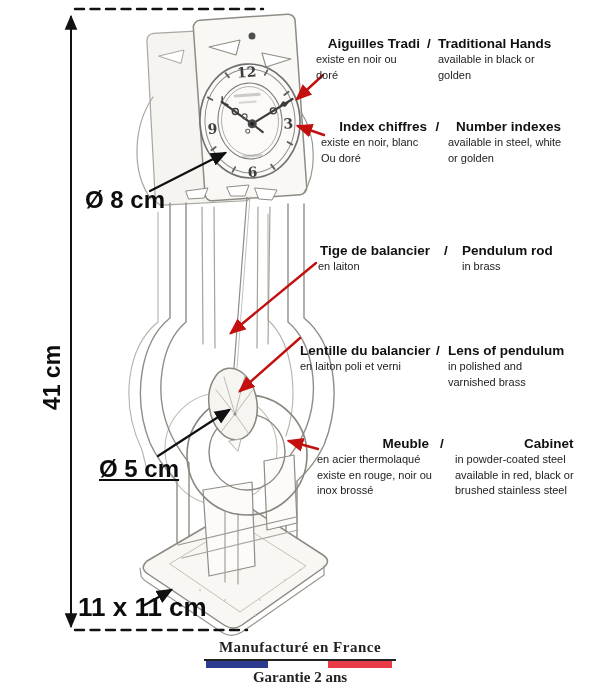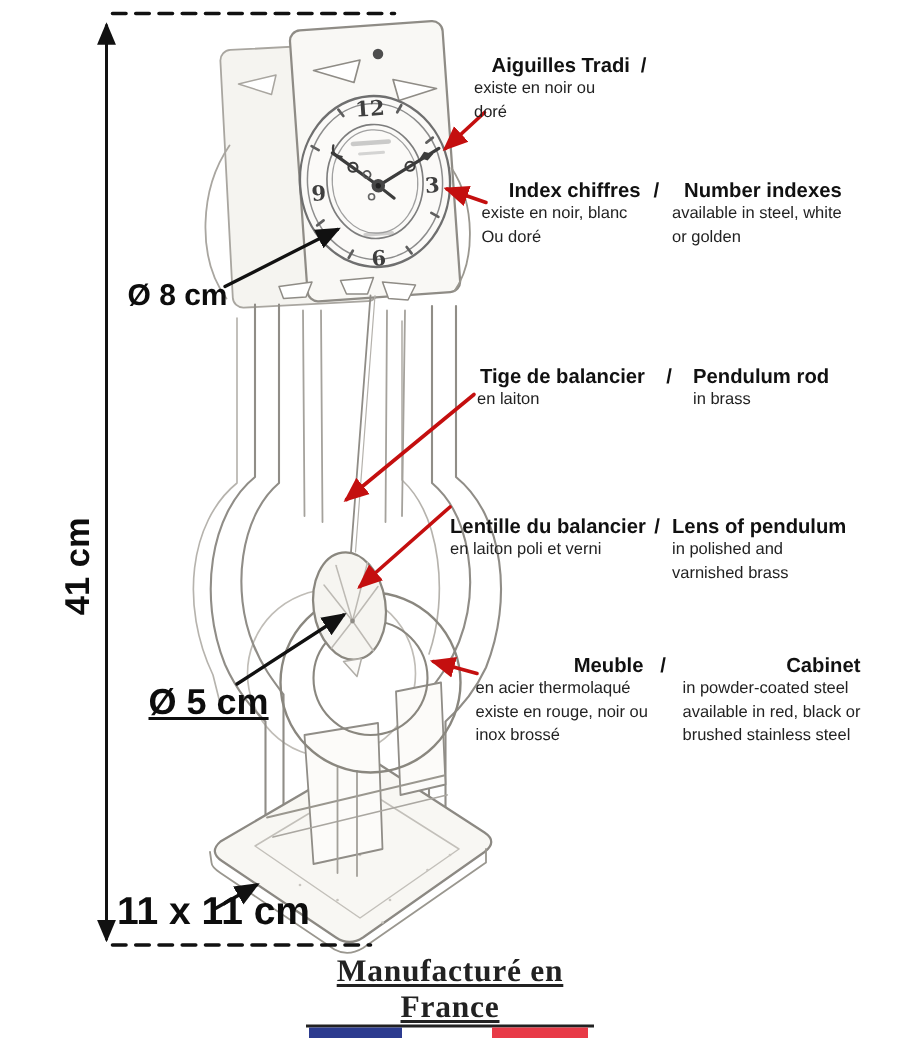--- a/index.html
+++ b/index.html
@@ -14,28 +14,28 @@
 
   
   .anno{position:absolute;display:grid;}
   .anno .h{font-weight:bold;font-size:13.5px;line-height:17px;color:#111;white-space:nowrap;text-align:right;}
   .anno .s{font-size:11px;line-height:15.5px;color:#222;white-space:nowrap;}
   .anno .slash{font-weight:bold;font-size:13.5px;line-height:17px;text-align:center;color:#111;}
 
   
   .dim{position:absolute;font-weight:bold;color:#0d0d0d;white-space:nowrap;}
   .dim-41{left:14px;top:364px;width:76px;font-size:23px;transform:rotate(-90deg);transform-origin:center;text-align:center;}
-  .dim-8{left:85px;top:186px;font-size:20px;}
+  .dim-8{left:85px;top:186px;font-size:24px;}
   .dim-5{left:99px;top:455px;font-size:24px;text-decoration:underline;}
   .dim-11{left:78px;top:592px;font-size:26px;}
 
   
   .badge{position:absolute;left:190px;top:635px;width:220px;text-align:center;
          font-family:"Liberation Serif", serif;}
-  .badge .title{font-size:21px;font-weight:bold;letter-spacing:0.5px;color:#222;line-height:24px;text-decoration:underline;}
+  .badge .title{font-size:15px;font-weight:bold;letter-spacing:0.5px;color:#222;line-height:24px;}
   .badge .flagline{position:relative;width:192px;height:9px;margin:0 auto;}
   .badge .flagline .thin{position:absolute;left:0;top:0;width:100%;height:1.5px;background:#222;}
   .badge .flagline .blue{position:absolute;left:2px;top:1.5px;width:62px;height:7px;}
   .badge .flagline .red{position:absolute;right:4px;top:1.5px;width:64px;height:7px;}
   .badge .warranty{font-size:15px;font-weight:bold;color:#222;margin-top:1px;}
 </style>
 </head>
 <body>
 
 <div id="stage">
@@ -204,20 +204,25 @@
   <span class="dim dim-5">Ø 5 cm</span>
   <span class="dim dim-11">11 x 11 cm</span>
 
   <div class="anno" style="left:316px;top:35px;grid-template-columns:104px 18px auto;">
     <div>
       <div class="h">Aiguilles Tradi</div>
       <div class="s">existe en noir ou</div>
       <div class="s">doré</div>
     </div>
     <div class="slash">/</div>
+    <div>
+      <div class="h">Traditional Hands</div>
+      <div class="s">available in black or</div>
+      <div class="s">golden</div>
+    </div>
   </div>
 
   <div class="anno" style="left:321px;top:118px;grid-template-columns:106px 21px auto;">
     <div>
       <div class="h">Index chiffres</div>
       <div class="s">existe en noir, blanc</div>
       <div class="s">Ou doré</div>
     </div>
     <div class="slash">/</div>
     <div>

